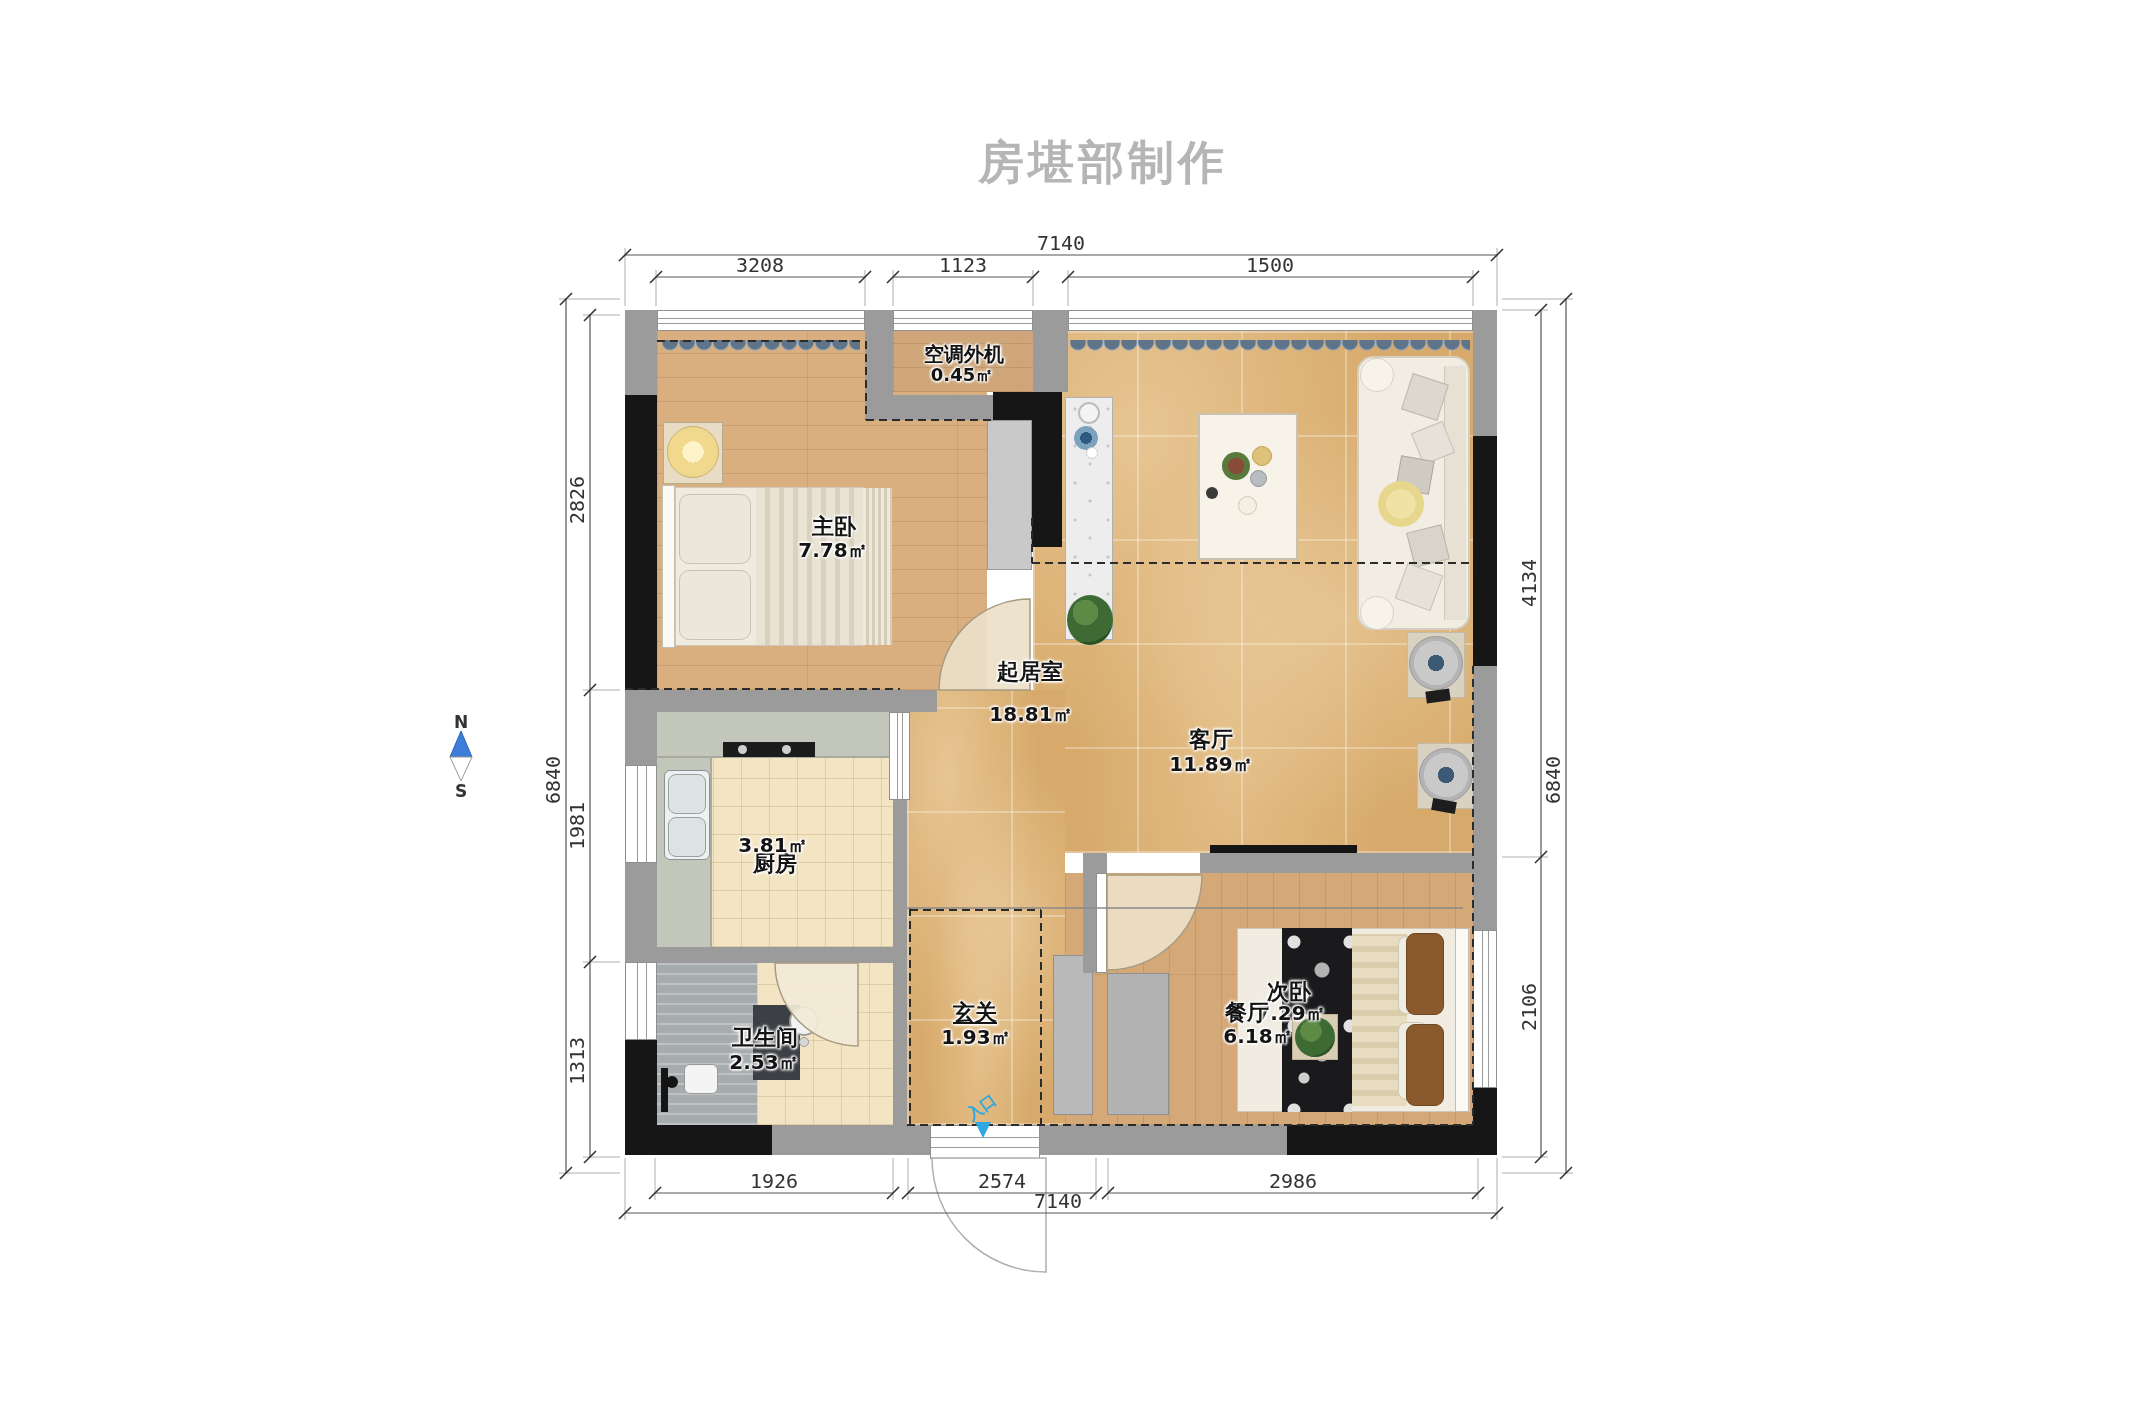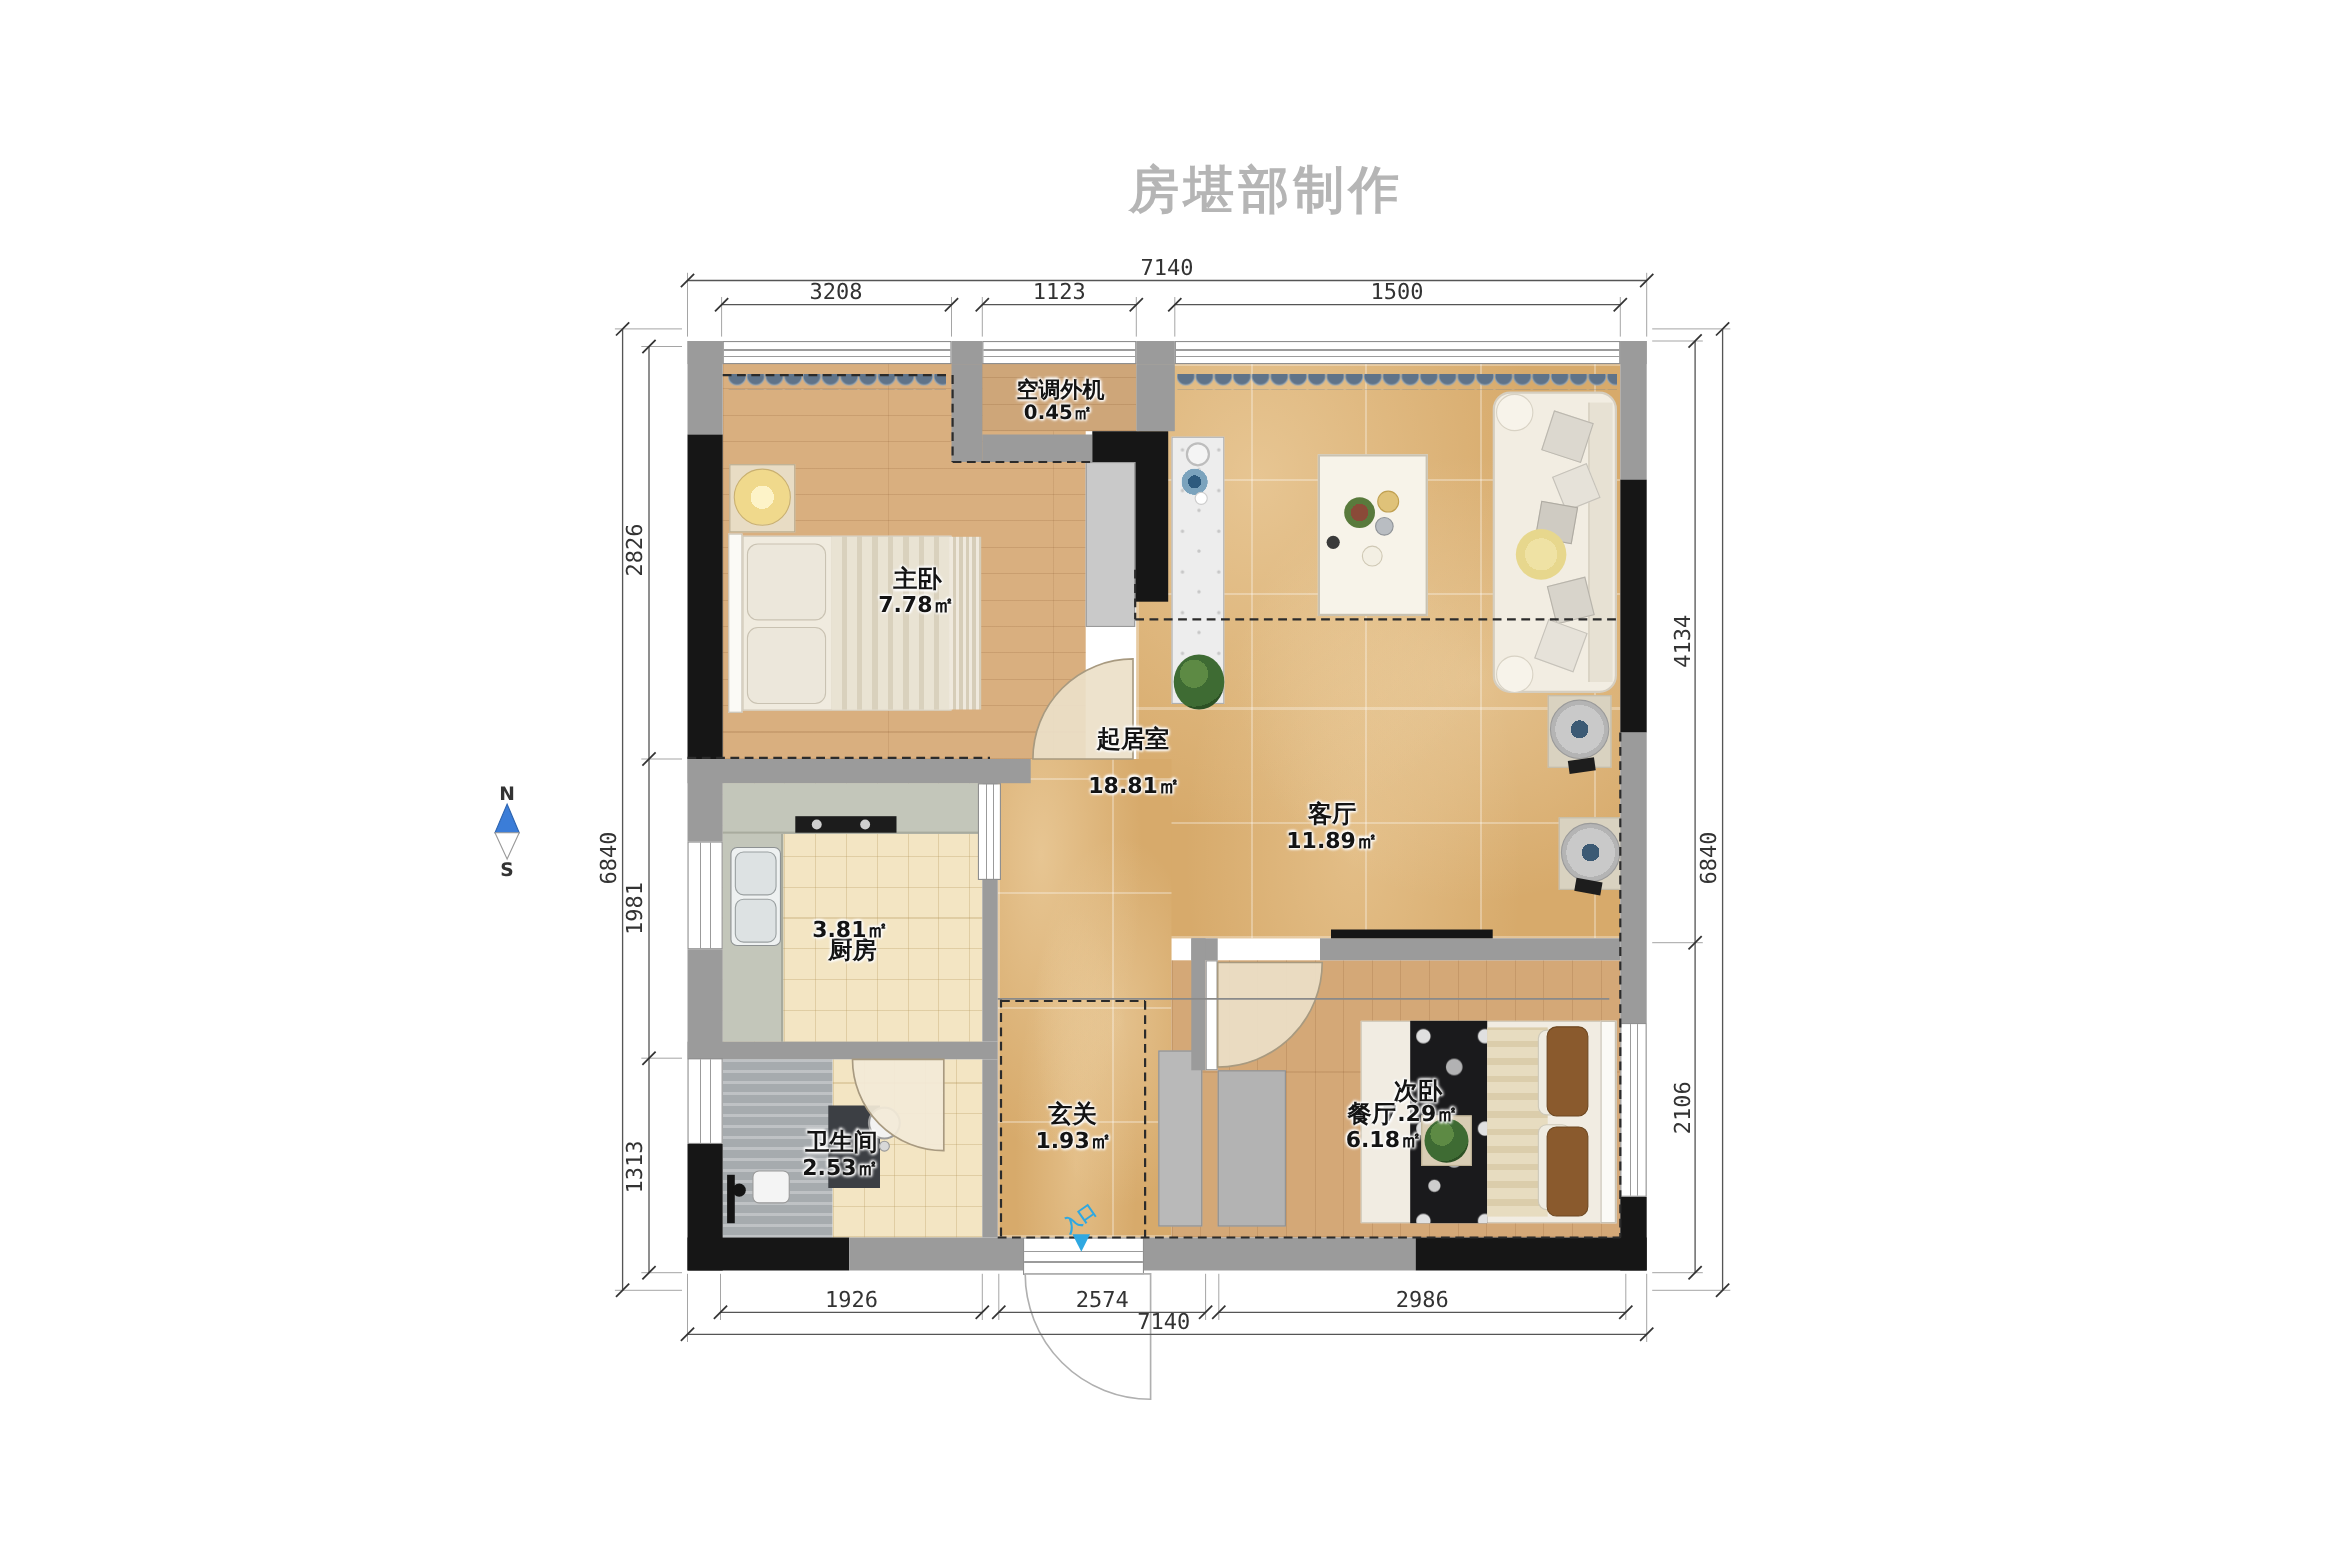--- a/index.html
+++ b/index.html
@@ -47,21 +47,21 @@
   .title{position:absolute;z-index:6;transform:translate(-50%,-50%);font-size:46px;font-weight:bold;color:#b5b5b5;letter-spacing:4px;}
   .compass-letter{position:absolute;z-index:6;transform:translate(-50%,-50%);font-size:17px;color:#333;font-weight:bold;}
   .entrance-label{position:absolute;z-index:6;transform:translate(-50%,-50%) rotate(-35deg);font-size:16px;color:#2fa8e1;font-weight:bold;}
   svg.overlay{position:absolute;left:0;top:0;z-index:5;pointer-events:none;}
 </style>
 </head>
 <body>
 
 <div id="canvas">
 
-  <div class="title" style="left:1103px;top:173px;margin-left:48px;">房堪部制作</div>
+  <div class="title" style="left:1103px;top:163px;">房堪部制作</div>
 
   <div class="floor wood-h" style="left:657px;top:330px;width:330px;height:360px;"></div>
   <div class="floor wood-h" style="left:893px;top:330px;width:140px;height:62px;filter:brightness(.95);"></div>
   <div class="floor marble" style="left:1033px;top:330px;width:440px;height:523px;"></div>
   <div class="floor marble" style="left:907px;top:690px;width:158px;height:435px;"></div>
   <div class="floor wood-v" style="left:1065px;top:873px;width:408px;height:252px;"></div>
   <div class="floor cream" style="left:657px;top:712px;width:236px;height:235px;"></div>
   <div class="floor bathgray" style="left:657px;top:963px;width:100px;height:162px;"></div>
   <div class="floor cream" style="left:757px;top:963px;width:136px;height:162px;"></div>
 
@@ -311,21 +311,21 @@
   <div class="rlabel rname" style="left:964px;top:354px;font-size:20px;">空调外机</div>
   <div class="rlabel rarea" style="left:962px;top:375px;font-size:18px;">0.45㎡</div>
   <div class="rlabel rname" style="left:1030px;top:672px;">起居室</div>
   <div class="rlabel rarea" style="left:1031px;top:714px;">18.81㎡</div>
   <div class="rlabel rname" style="left:1211px;top:740px;">客厅</div>
   <div class="rlabel rarea" style="left:1211px;top:764px;">11.89㎡</div>
   <div class="rlabel rname" style="left:775px;top:864px;font-family:Liberation Mono, monospace;">厨房</div>
   <div class="rlabel rarea" style="left:773px;top:845px;">3.81㎡</div>
   <div class="rlabel rname" style="left:765px;top:1038px;">卫生间</div>
   <div class="rlabel rarea" style="left:764px;top:1062px;">2.53㎡</div>
-  <div class="rlabel rname" style="left:975px;top:1013px;">玄关</div>
+  <div class="rlabel rname" style="left:975px;top:1013px;text-decoration:underline;">玄关</div>
   <div class="rlabel rarea" style="left:976px;top:1037px;">1.93㎡</div>
   <div class="rlabel rname" style="left:1289px;top:992px;">次卧</div>
   <div class="rlabel rarea" style="left:1291px;top:1013px;">7.29㎡</div>
   <div class="rlabel rname" style="left:1247px;top:1013px;">餐厅</div>
   <div class="rlabel rarea" style="left:1258px;top:1036px;">6.18㎡</div>
 
   <div class="dim" style="left:1061px;top:243px;">7140</div>
   <div class="dim" style="left:760px;top:265px;">3208</div>
   <div class="dim" style="left:963px;top:265px;">1123</div>
   <div class="dim" style="left:1270px;top:265px;">1500</div>

